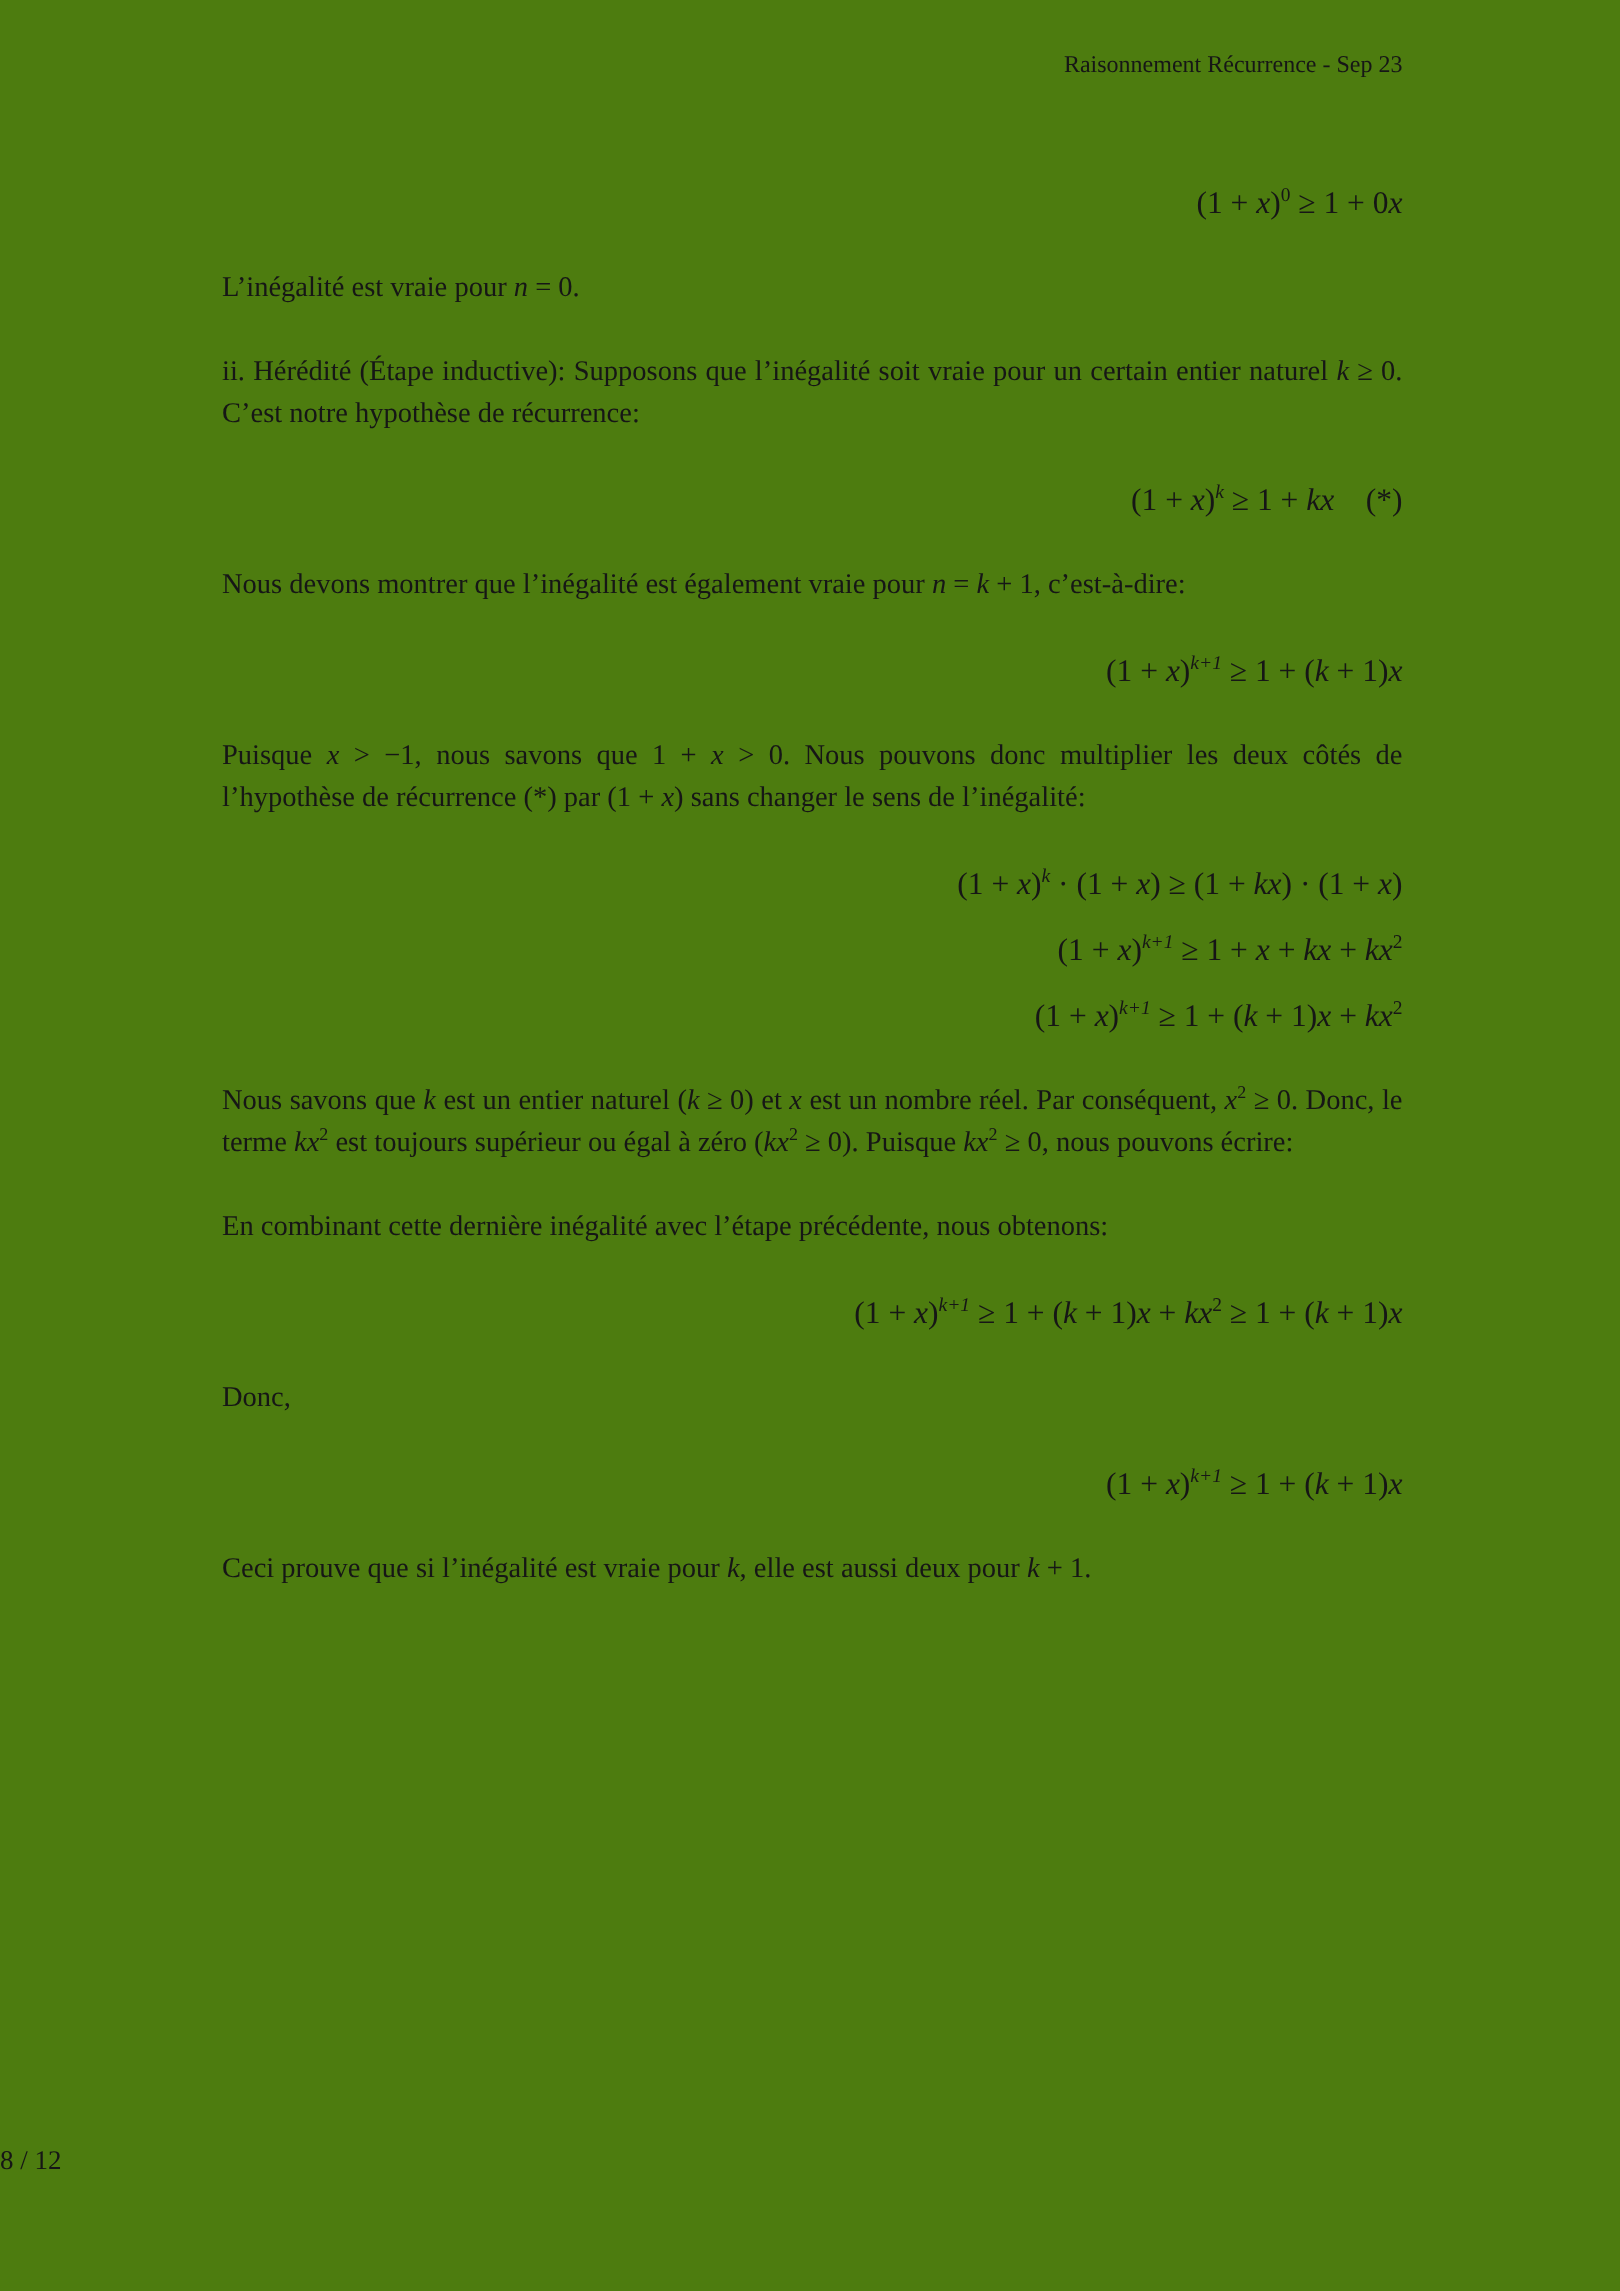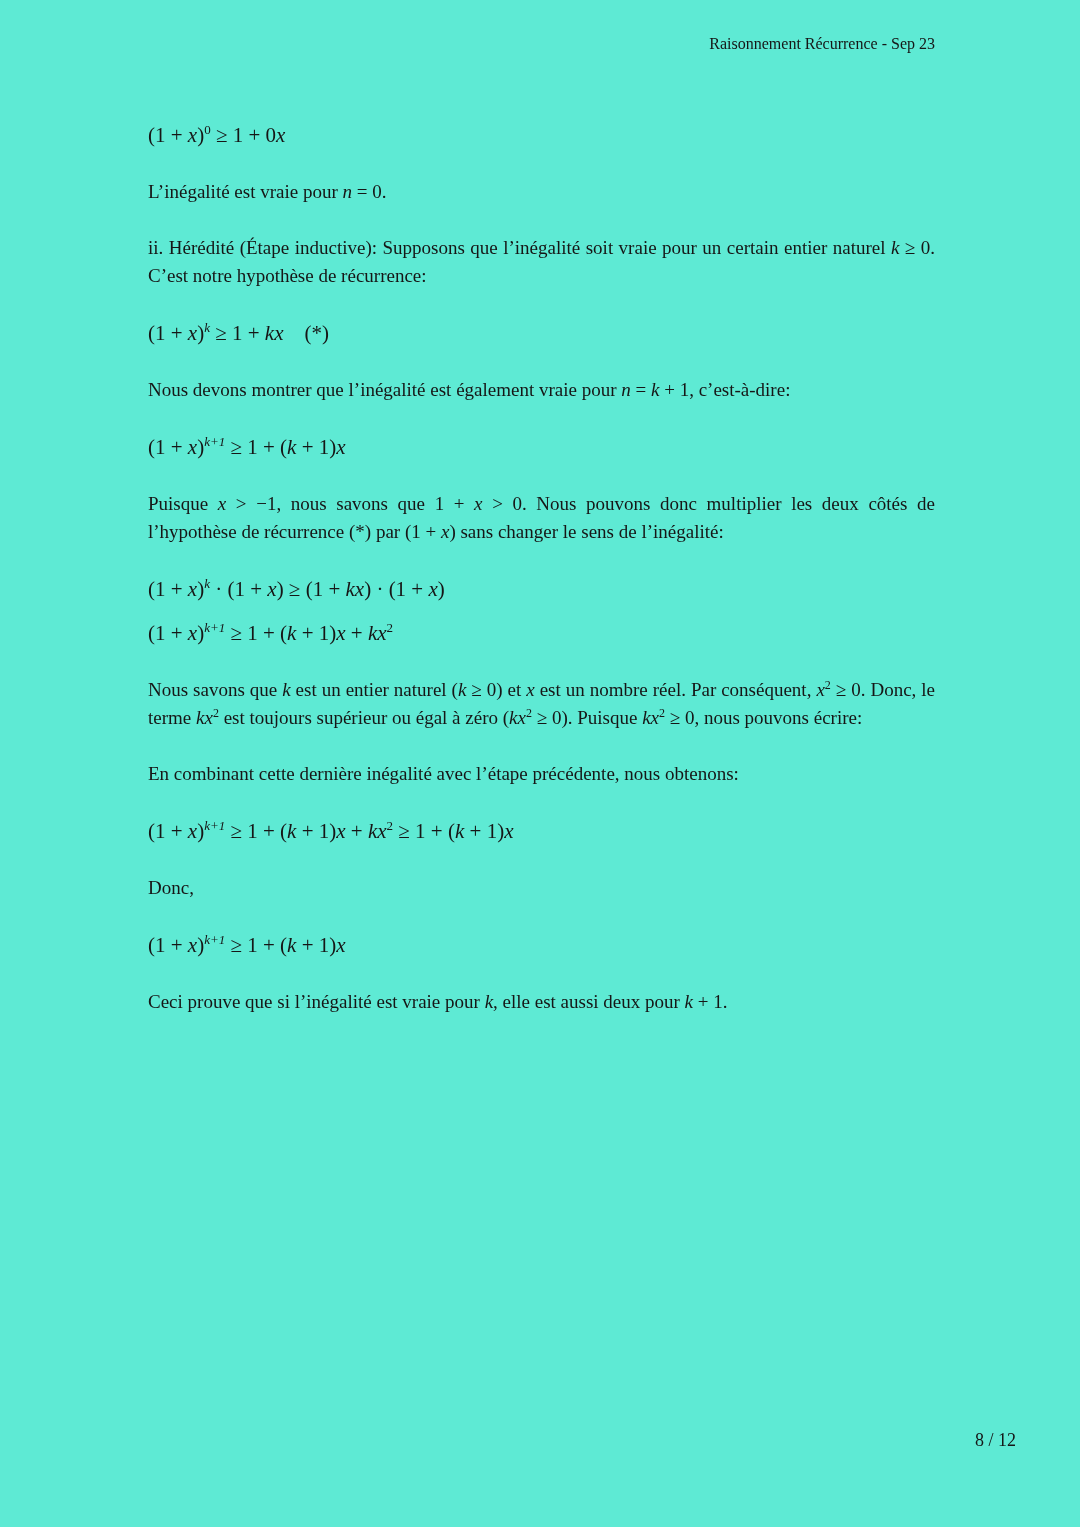--- a/index.html
+++ b/index.html
@@ -7,70 +7,71 @@
   body {
     width: 1080px; height: 1527px;
     font-family: "Liberation Serif", "DejaVu Serif", serif;
     color: #161616;
     overflow: hidden;
   }
   .page {
     position: relative;
     width: 1080px; height: 1527px;
     padding: 34px 145px 0 148px;
-    background: #5eead4;
+    background: #4d7c0f;
   }
   .header {
     text-align: right;
     font-size: 16px;
     line-height: 20px;
     margin-bottom: 66px;
   }
   .text-paragraph {
     font-size: 19px;
     line-height: 28px;
     text-align: justify;
     margin: 28px 0;
   }
   .formula-line {
     font-size: 21px;
     line-height: 30px;
-    text-align: left;
+    text-align: right;
     margin: 14px 0;
     white-space: pre-wrap;
   }
   .ital { font-style: italic; }
   .bold { font-weight: normal; }
   sup { font-size: 13px; line-height: 0; }
   .text-paragraph sup { font-size: 12px; }
   .footer {
     position: absolute;
     top: 1430px; left: 0;
     width: 1016px;
-    text-align: right;
+    text-align: left;
     font-size: 18px;
   }
 </style>
 </head>
 <body>
 
 <div class="page">
   <div class="header">
     <span>Raisonnement Récurrence - Sep 23</span>
   </div>
 
   <div id="content">
       <div class="formula-line"><span>(1 + </span><span class="ital">x</span><span>)</span><sup>0</sup><span> ≥ 1 + 0</span><span class="ital">x</span></div>
       <div class="text-paragraph"><span>L’inégalité est vraie pour </span><span class="ital">n</span><span> = 0.</span></div>
       <div class="text-paragraph"><span>ii. </span><span class="bold">Hérédité (Étape inductive):</span><span> Supposons que l’inégalité soit vraie pour un certain entier naturel </span><span class="ital">k</span><span> ≥ 0. C’est notre hypothèse de récurrence:</span></div>
       <div class="formula-line"><span>(1 + </span><span class="ital">x</span><span>)</span><sup class="ital">k</sup><span> ≥ 1 + </span><span class="ital">kx</span><span> (*)</span></div>
       <div class="text-paragraph"><span>Nous devons montrer que l’inégalité est également vraie pour </span><span class="ital">n</span><span> = </span><span class="ital">k</span><span> + 1, c’est-à-dire:</span></div>
       <div class="formula-line"><span>(1 + </span><span class="ital">x</span><span>)</span><sup class="ital">k+1</sup><span> ≥ 1 + (</span><span class="ital">k</span><span> + 1)</span><span class="ital">x</span></div>
       <div class="text-paragraph"><span>Puisque </span><span class="ital">x</span><span> &gt; −1, nous savons que 1 + </span><span class="ital">x</span><span> &gt; 0. Nous pouvons donc multiplier les deux côtés de l’hypothèse de récurrence (*) par (1 + </span><span class="ital">x</span><span>) sans changer le sens de l’inégalité:</span></div>
       <div class="formula-line"><span>(1 + </span><span class="ital">x</span><span>)</span><sup class="ital">k</sup><span> · (1 + </span><span class="ital">x</span><span>) ≥ (1 + </span><span class="ital">kx</span><span>) · (1 + </span><span class="ital">x</span><span>)</span></div>
+      <div class="formula-line"><span>(1 + </span><span class="ital">x</span><span>)</span><sup class="ital">k+1</sup><span> ≥ 1 + </span><span class="ital">x</span><span> + </span><span class="ital">kx</span><span> + </span><span class="ital">kx</span><sup>2</sup></div>
       <div class="formula-line"><span>(1 + </span><span class="ital">x</span><span>)</span><sup class="ital">k+1</sup><span> ≥ 1 + (</span><span class="ital">k</span><span> + 1)</span><span class="ital">x</span><span> + </span><span class="ital">kx</span><sup>2</sup></div>
       <div class="text-paragraph"><span>Nous savons que </span><span class="ital">k</span><span> est un entier naturel (</span><span class="ital">k</span><span> ≥ 0) et </span><span class="ital">x</span><span> est un nombre réel. Par conséquent, </span><span class="ital">x</span><sup>2</sup><span> ≥ 0. Donc, le terme </span><span class="ital">kx</span><sup>2</sup><span> est toujours supérieur ou égal à zéro (</span><span class="ital">kx</span><sup>2</sup><span> ≥ 0). Puisque </span><span class="ital">kx</span><sup>2</sup><span> ≥ 0, nous pouvons écrire:</span></div>
       <div class="text-paragraph"><span>En combinant cette dernière inégalité avec l’étape précédente, nous obtenons:</span></div>
       <div class="formula-line"><span>(1 + </span><span class="ital">x</span><span>)</span><sup class="ital">k+1</sup><span> ≥ 1 + (</span><span class="ital">k</span><span> + 1)</span><span class="ital">x</span><span> + </span><span class="ital">kx</span><sup>2</sup><span> ≥ 1 + (</span><span class="ital">k</span><span> + 1)</span><span class="ital">x</span></div>
       <div class="text-paragraph"><span>Donc,</span></div>
       <div class="formula-line"><span>(1 + </span><span class="ital">x</span><span>)</span><sup class="ital">k+1</sup><span> ≥ 1 + (</span><span class="ital">k</span><span> + 1)</span><span class="ital">x</span></div>
       <div class="text-paragraph"><span>Ceci prouve que si l’inégalité est vraie pour </span><span class="ital">k</span><span>, elle est aussi deux pour </span><span class="ital">k</span><span> + 1.</span></div>
     </div>
 
   <div class="footer">

